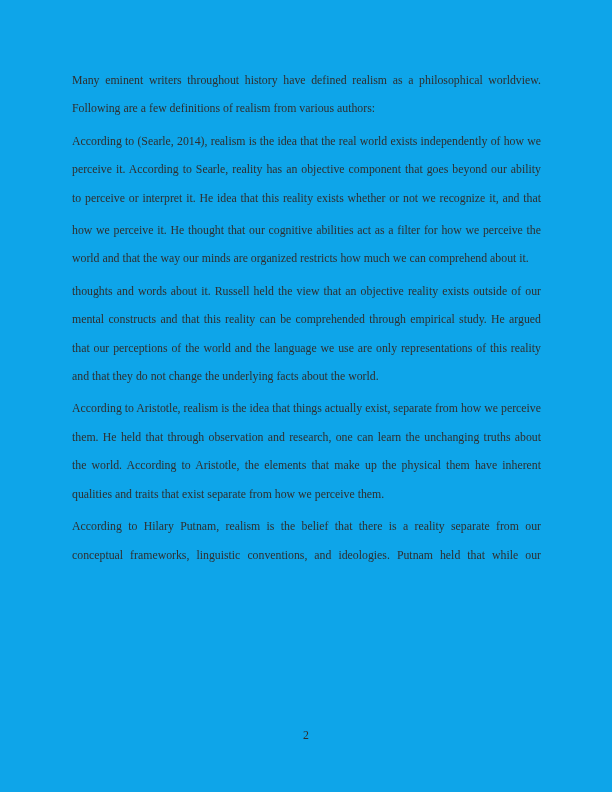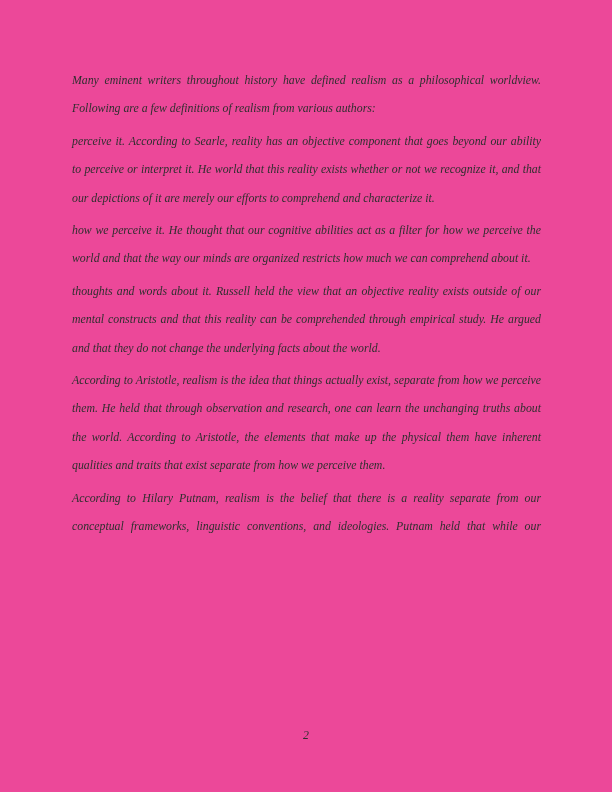--- a/index.html
+++ b/index.html
@@ -42,38 +42,39 @@
     right: 0;
     top: 727px;
     text-align: center;
     font-size: 11.8px;
     line-height: 16px;
   }
 </style>
 </head>
 <body>
 
-<div class="page" style="background: #ec4899; color: rgb(47, 47, 47); font-style: italic;">
+<div class="page" style="background: #0ea5e9; color: rgb(47, 47, 47);">
   <main class="text-block" id="body-root">
       <div class="paragraph">
         <div class="line">Many eminent writers throughout history have defined realism as a philosophical worldview.</div>
         <div class="line lastline">Following are a few definitions of realism from various authors:</div>
       </div>
       <div class="paragraph">
+        <div class="line">According to (Searle, 2014), realism is the idea that the real world exists independently of how we</div>
         <div class="line">perceive it. According to Searle, reality has an objective component that goes beyond our ability</div>
-        <div class="line">to perceive or interpret it. He world that this reality exists whether or not we recognize it, and that</div>
-        <div class="line lastline">our depictions of it are merely our efforts to comprehend and characterize it.</div>
+        <div class="line">to perceive or interpret it. He idea that this reality exists whether or not we recognize it, and that</div>
       </div>
       <div class="paragraph">
         <div class="line">how we perceive it. He thought that our cognitive abilities act as a filter for how we perceive the</div>
         <div class="line lastline">world and that the way our minds are organized restricts how much we can comprehend about it.</div>
       </div>
       <div class="paragraph">
         <div class="line">thoughts and words about it. Russell held the view that an objective reality exists outside of our</div>
         <div class="line">mental constructs and that this reality can be comprehended through empirical study. He argued</div>
+        <div class="line">that our perceptions of the world and the language we use are only representations of this reality</div>
         <div class="line lastline">and that they do not change the underlying facts about the world.</div>
       </div>
       <div class="paragraph">
         <div class="line">According to Aristotle, realism is the idea that things actually exist, separate from how we perceive</div>
         <div class="line">them. He held that through observation and research, one can learn the unchanging truths about</div>
         <div class="line">the world. According to Aristotle, the elements that make up the physical them have inherent</div>
         <div class="line lastline">qualities and traits that exist separate from how we perceive them.</div>
       </div>
       <div class="paragraph">
         <div class="line">According to Hilary Putnam, realism is the belief that there is a reality separate from our</div>

